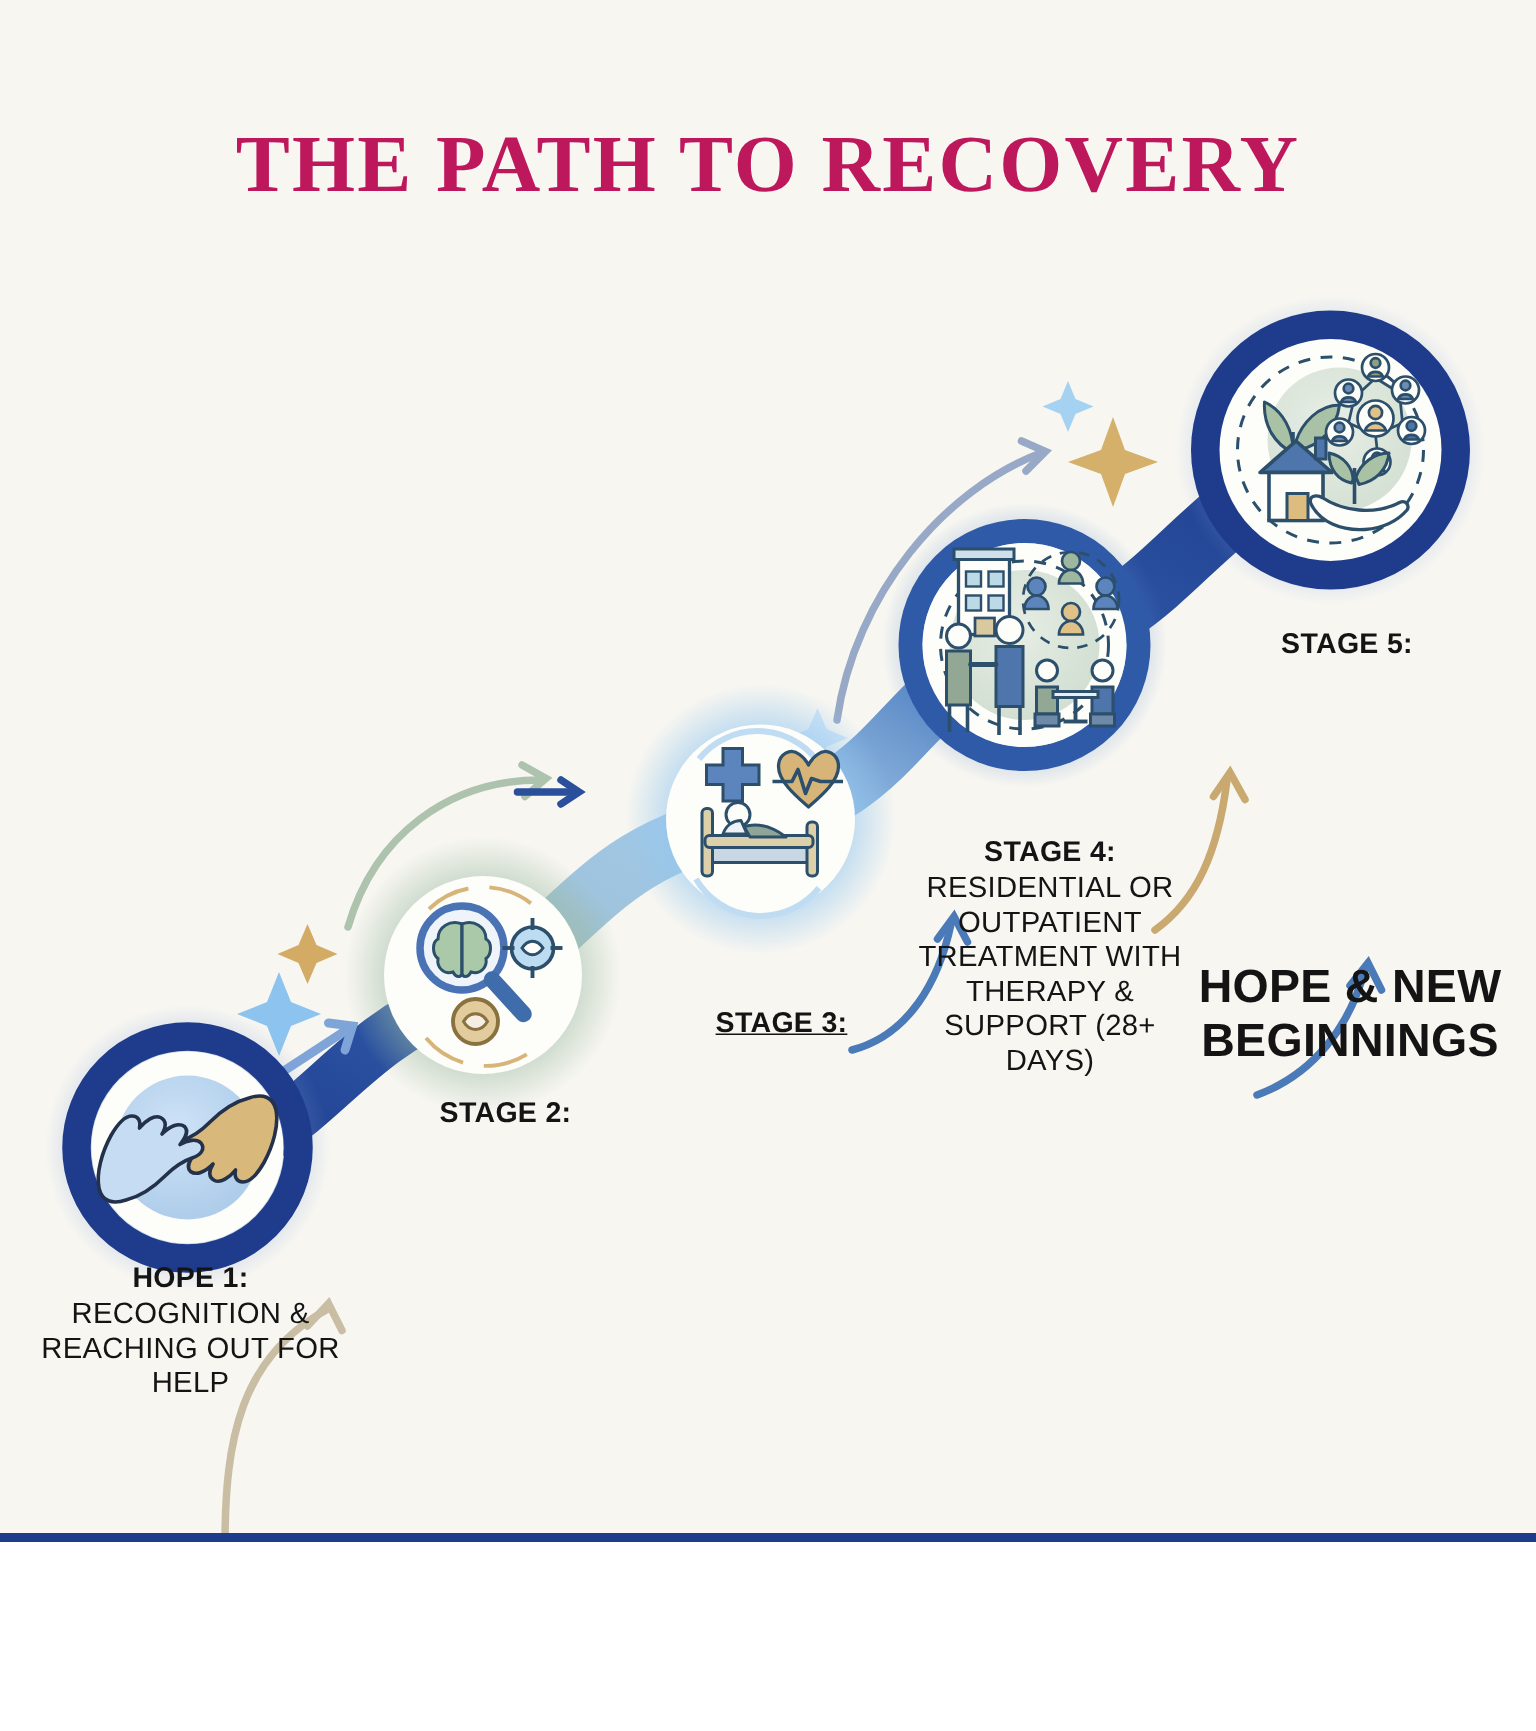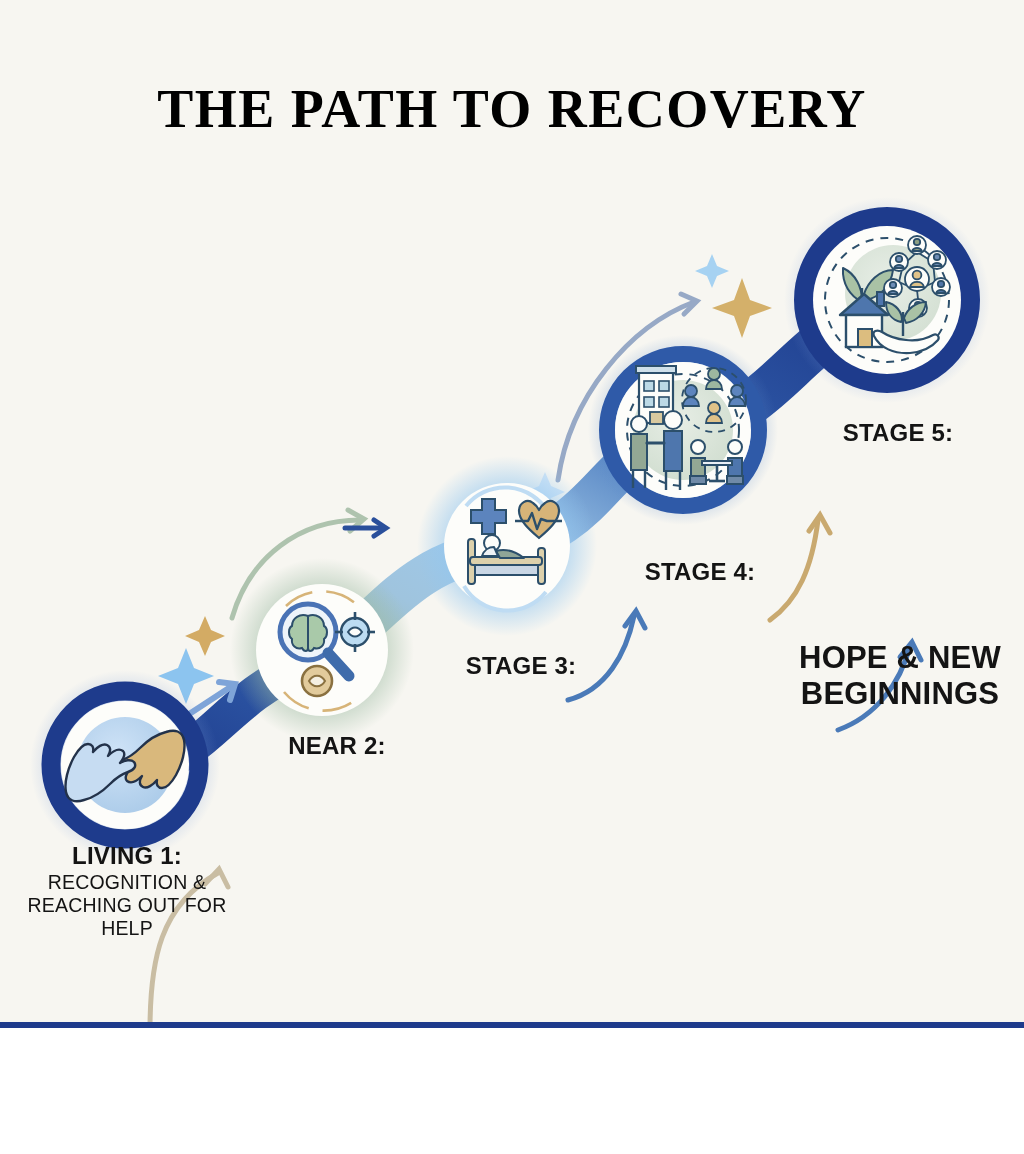--- a/index.html
+++ b/index.html
@@ -18,21 +18,21 @@
   .title {
     position: absolute;
     top: 78px;
     left: 0;
     width: 1024px;
     text-align: center;
     font-family: "Liberation Serif", serif;
     font-size: 54px;
     font-weight: 700;
     letter-spacing: 1.5px;
-    color: #000000;
+    color: #be185d;
   }
   
   .art {
     position: absolute;
     left: 0;
     top: 0;
     width: 1024px;
     height: 1022px;
   }
   
@@ -40,30 +40,30 @@
     position: absolute;
     text-align: center;
     color: #141414;
     font-size: 19.5px;
     line-height: 1.18;
     letter-spacing: 0.2px;
   }
   .caption .stage-label {
     display: block;
     font-weight: 700;
-    font-size: 24px;
+    font-size: 19px;
     margin-bottom: 1px;
   }
   .caption .stage-desc {
     display: block;
     font-weight: 400;
   }
   #cap1 { left: 18px;  top: 842px;  width: 218px; }
   #cap2 { left: 238px; top: 732px;  width: 198px; }
-  #cap3 { left: 428px; top: 652px;  width: 186px; }
+  #cap3 { left: 428px; top: 672px;  width: 186px; text-decoration: underline; }
   #cap4 { left: 604px; top: 558px;  width: 192px; }
   #cap5 { left: 800px; top: 419px;  width: 196px; }
 
   .hope {
     position: absolute;
     left: 795px;
     top: 640px;
     width: 210px;
     text-align: center;
     font-size: 31px;
@@ -385,31 +385,32 @@
       <path d="M874,336 C880,348 894,354 910,353 C922,352 932,347 938,340
                C940,337 937,333 933,335 C926,339 915,341 906,340
                C896,339 888,336 882,332 C877,329 872,331 874,336 Z" fill="#fdfdfa" stroke="#2c4f6b" stroke-width="2.2" stroke-linejoin="round"></path>
     </g>
   </g>
 </svg>
 
 <div class="title">THE PATH TO RECOVERY</div>
 
 <div class="caption" id="cap1">
-  <span class="stage-label">LIVING 1:</span>
+  <span class="stage-label">HOPE 1:</span>
   <span class="stage-desc">RECOGNITION &amp; REACHING OUT FOR HELP</span>
 </div>
 <div class="caption" id="cap2">
-  <span class="stage-label">NEAR 2:</span>
+  <span class="stage-label">STAGE 2:</span>
 </div>
 <div class="caption" id="cap3">
   <span class="stage-label">STAGE 3:</span>
 </div>
 <div class="caption" id="cap4">
   <span class="stage-label">STAGE 4:</span>
+  <span class="stage-desc">RESIDENTIAL OR OUTPATIENT TREATMENT WITH THERAPY &amp; SUPPORT (28+ DAYS)</span>
 </div>
 <div class="caption" id="cap5">
   <span class="stage-label">STAGE 5:</span>
 </div>
 
 <div class="hope">
   <span>HOPE &amp; NEW</span><br>
   <span>BEGINNINGS</span>
 </div>
 

